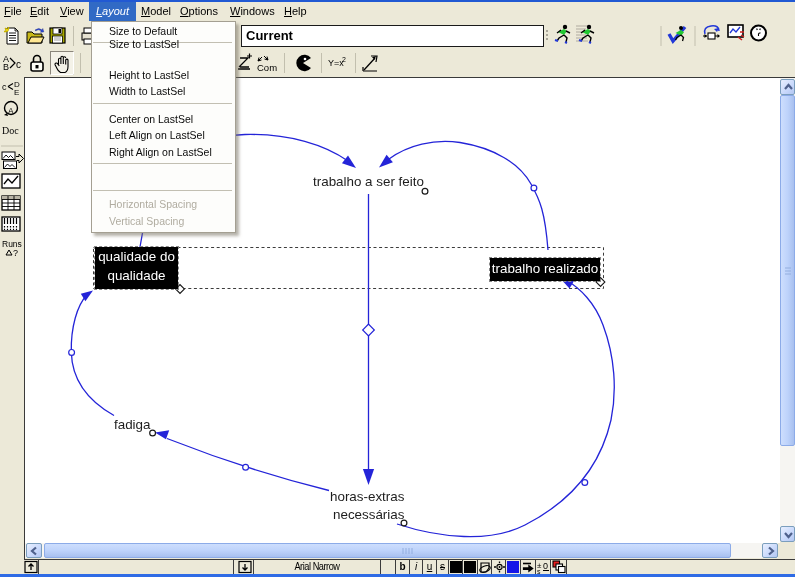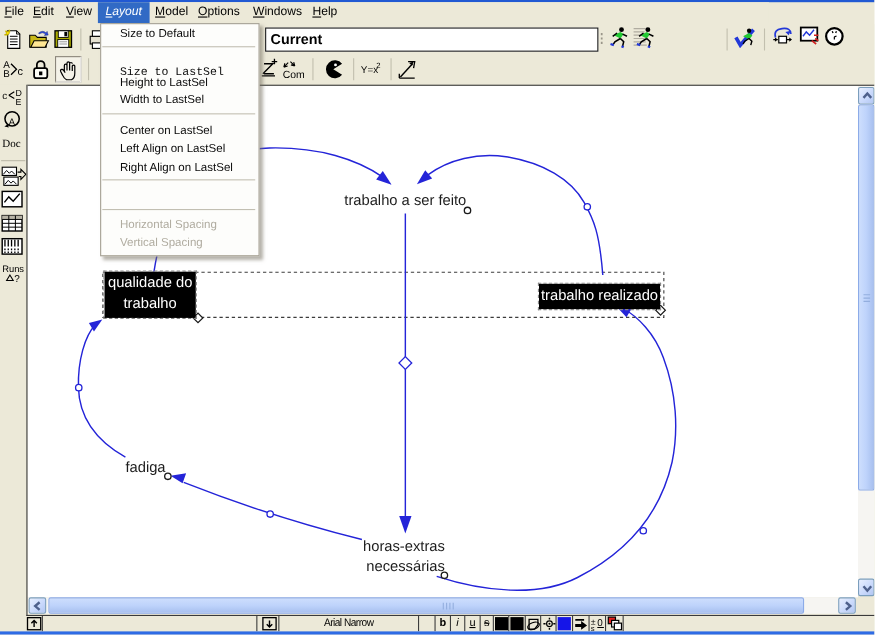--- a/index.html
+++ b/index.html
@@ -289,21 +289,21 @@
     <rect x="597.4" y="278.9" width="6.2" height="6.2" fill="#fff" stroke="#1a1a1a" stroke-width="1.1" transform="rotate(45 600.5 282)"></rect>
    </g>
   </svg>
 
   <span class="lbl" style="left:288px;top:96px;">trabalho a ser feito</span>
   <span class="lbl" style="left:89px;top:339px;">fadiga</span>
   <span class="lbl" style="left:305px;top:411px;">horas-extras</span>
   <span class="lbl" style="left:308px;top:429px;">necessárias</span>
   <div class="blackbox" style="left:70px;top:169px;width:83px;height:42px;">
     <span style="position:absolute;left:0;top:2px;width:100%;">qualidade do</span>
-    <span style="position:absolute;left:0;top:21px;width:100%;">trabalho</span>
+    <span style="position:absolute;left:0;top:21px;width:100%;">qualidade</span>
   </div>
   <div class="blackbox" style="left:465px;top:180px;width:110px;height:23px;">
     <span style="position:absolute;left:0;top:3px;width:100%;">trabalho realizado</span>
   </div>
 </div>
 
 <div id="vscroll" class="abs">
   <div class="sbtn" style="left:0px;top:1px;width:13px;height:14px;">
     <svg width="15" height="16">
         <path d="M4,9 l3.5,-4 l3.5,4" stroke="#4f618c" stroke-width="2.2" fill="none"></path>
@@ -405,21 +405,21 @@
   <span class="scell" style="left:396px;width:13px;text-align:center;top:1px;font-weight:bold;">b</span>
   <span class="scell" style="left:410px;width:12px;text-align:center;top:1px;font-style:italic;">i</span>
   <span class="scell" style="left:423px;width:13px;text-align:center;top:1px;text-decoration:underline;">u</span>
   <span class="scell" style="left:437px;width:11px;text-align:center;top:1px;text-decoration:line-through;">s</span>
 </div>
 <div id="botblue" class="abs"></div>
 
 <div id="dropdown" class="abs">
   <span class="ditem" style="top:3px;">Size to Default</span>
   <div class="dsep" style="top:20px;"></div>
-  <span class="ditem" style="top:38px;font-family:Liberation Mono, monospace;">Size to LastSel</span>
+  <span class="ditem" style="top:16px;">Size to LastSel</span>
   <span class="ditem" style="top:46.5px;">Height to LastSel</span>
   <span class="ditem" style="top:63px;">Width to LastSel</span>
   <div class="dsep" style="top:80.5px;"></div>
   <span class="ditem" style="top:90.5px;">Center on LastSel</span>
   <span class="ditem" style="top:107px;">Left Align on LastSel</span>
   <span class="ditem" style="top:123.5px;">Right Align on LastSel</span>
   <div class="dsep" style="top:140.5px;"></div>
   <div class="dsep" style="top:167.5px;"></div>
   <span class="ditem dgray" style="top:175.5px;">Horizontal Spacing</span>
   <span class="ditem dgray" style="top:193px;">Vertical Spacing</span>

